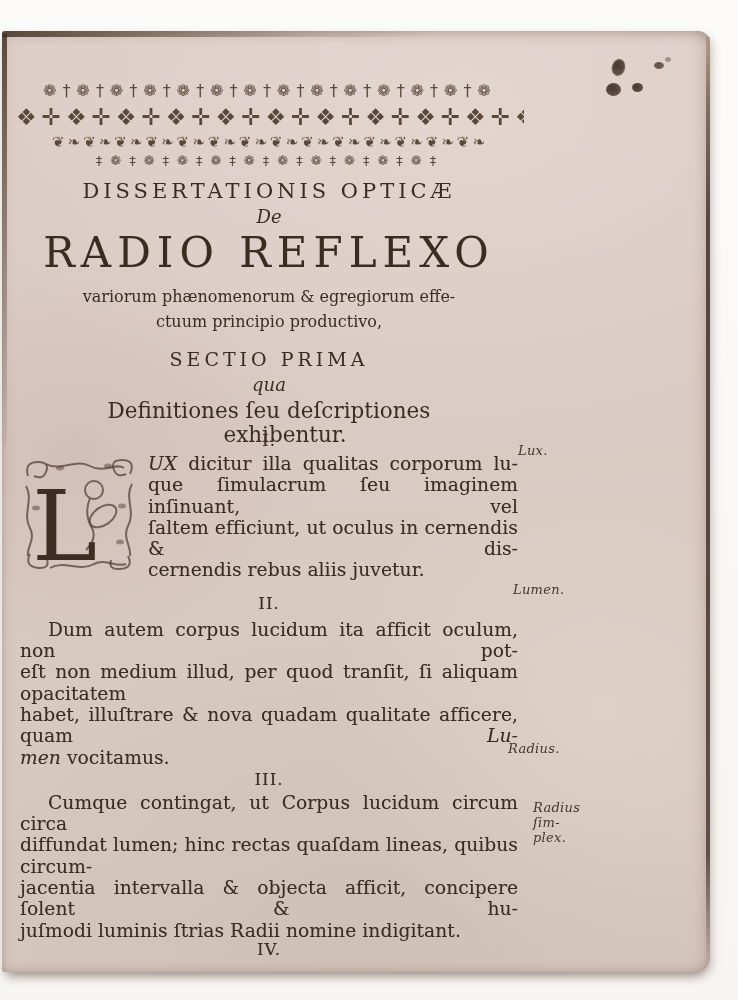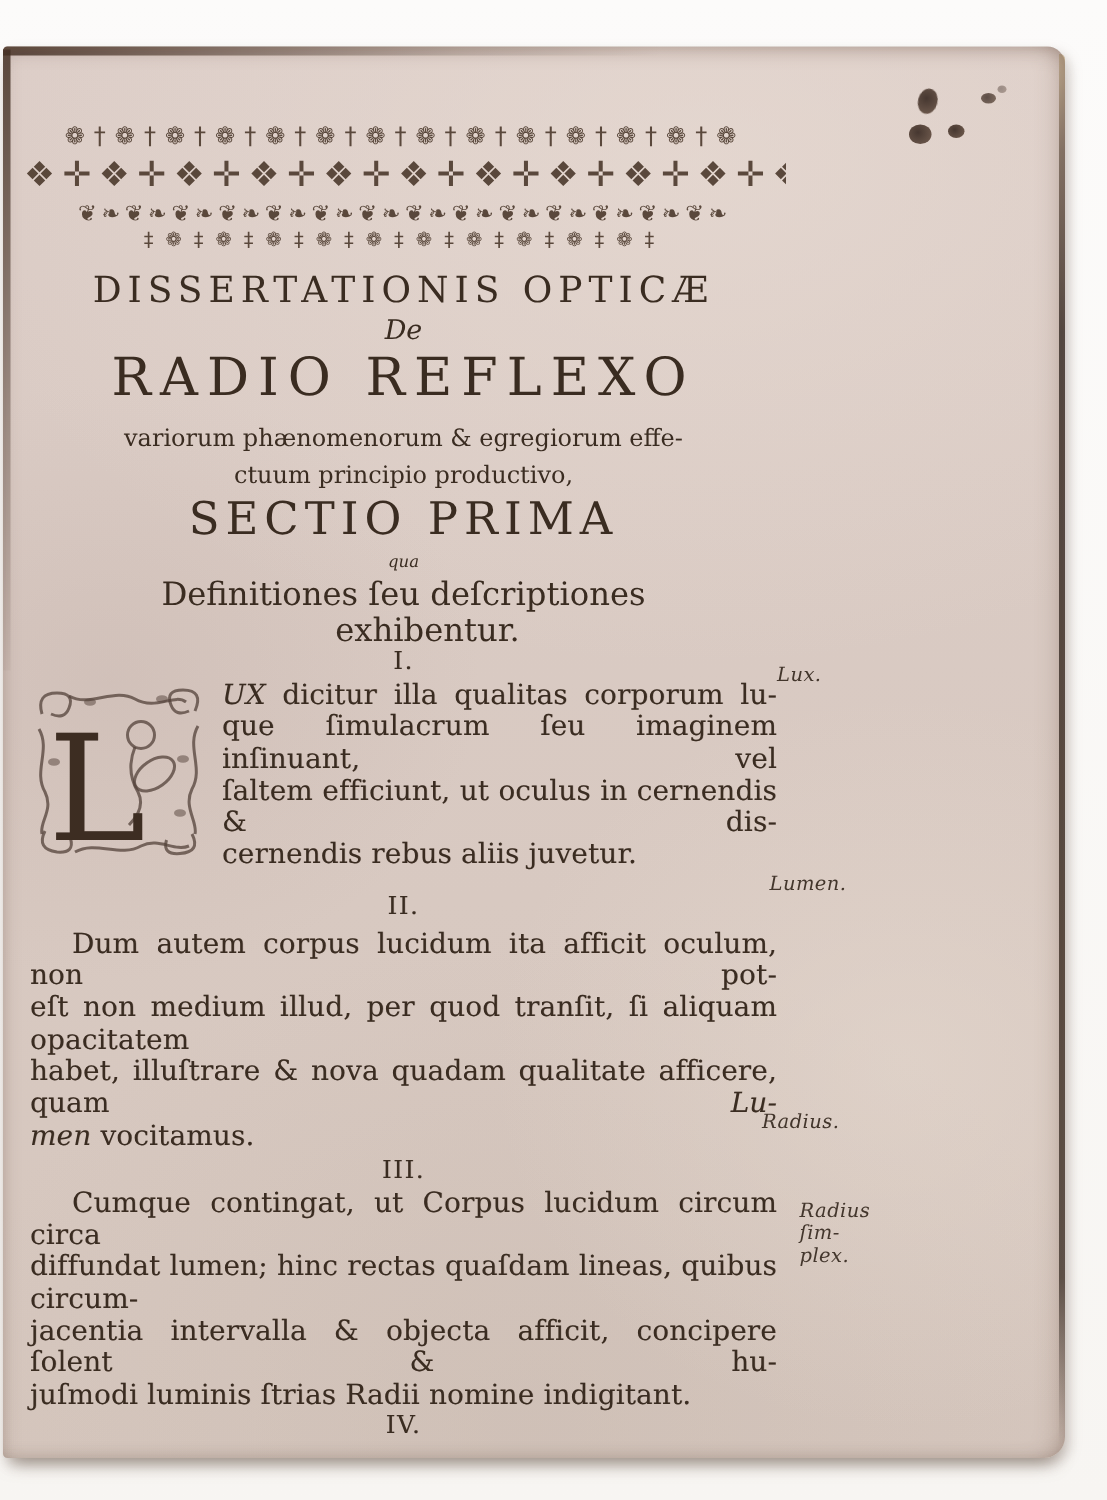--- a/index.html
+++ b/index.html
@@ -42,26 +42,26 @@
   .headpiece{position:absolute;left:14px;top:48px;width:508px;text-align:center;
     color:#4f3d30;opacity:.92;overflow:hidden;}
   .orn{white-space:nowrap;overflow:hidden;font-family:"DejaVu Sans","Liberation Sans",sans-serif;}
   .r1{font-size:16px;letter-spacing:6px;line-height:23px;}
   .r2{font-size:23px;letter-spacing:5px;line-height:31px;}
   .r3{font-size:15px;letter-spacing:3px;line-height:19px;}
   .r4{font-size:13px;letter-spacing:8px;line-height:18px;}
 
   
   .titleblock{position:absolute;left:0;top:148px;width:534px;text-align:center;color:#3a2c21;}
-  .t-series{font-size:24px;letter-spacing:4px;}
+  .t-series{font-size:21px;letter-spacing:4px;}
   .t-de{font-size:18px;margin-top:3px;}
-  .t-main{font-size:35px;letter-spacing:6px;margin-top:1px;}
+  .t-main{font-size:42px;letter-spacing:6px;margin-top:1px;}
   .t-sub{font-size:16px;line-height:25px;margin-top:7px;}
-  .t-sect{font-size:30px;letter-spacing:4px;margin-top:0;}
-  .t-qua{font-size:11px;margin-top:4px;}
+  .t-sect{font-size:19px;letter-spacing:4px;margin-top:14px;}
+  .t-qua{font-size:18px;margin-top:4px;}
   .t-desc{font-size:21.5px;line-height:24px;margin-top:4px;}
   .it{font-style:italic;}
 
   
   .column{position:absolute;left:18px;top:400px;width:498px;font-size:18.6px;
     line-height:21.3px;color:#3a2c21;letter-spacing:.1px;
     text-shadow:.3px .3px .4px rgba(58,44,33,.30);}
   .num{text-align:center;font-size:16.5px;line-height:20px;letter-spacing:1px;}
   .n2{margin-top:13px;} .n3{margin-top:2px;} .n4{margin-top:-1px;}
   .para{margin-top:2px;} .p2{margin-top:5px;}

